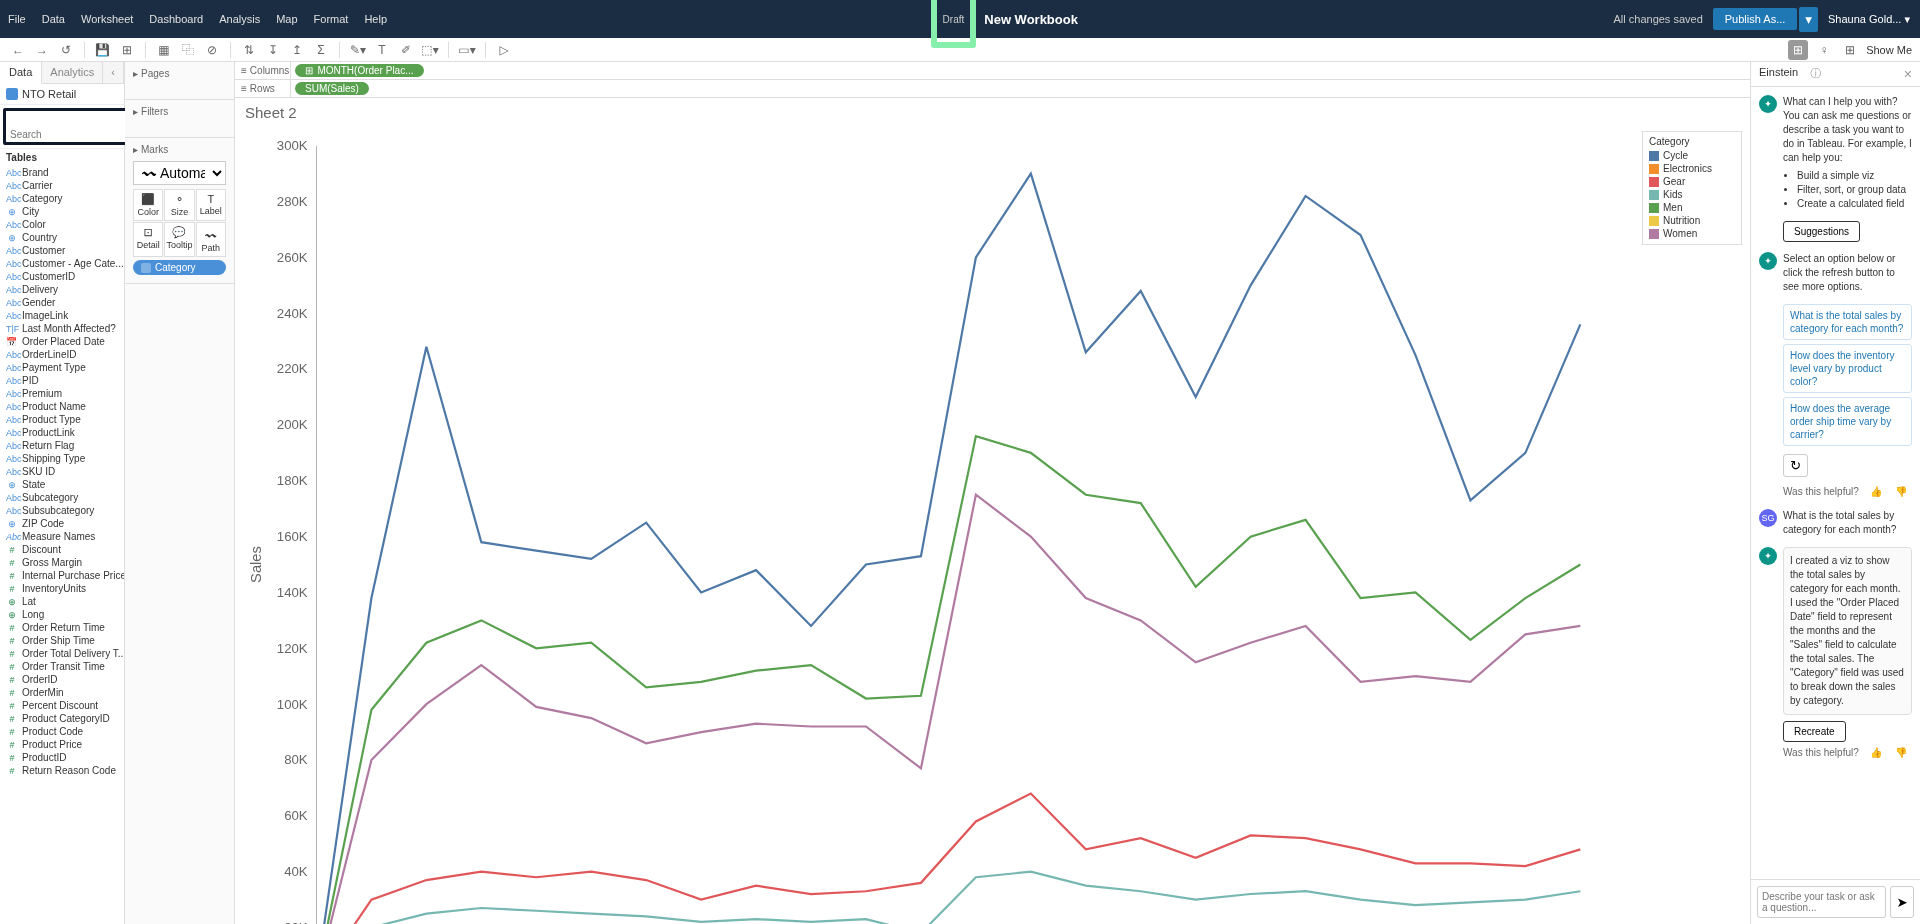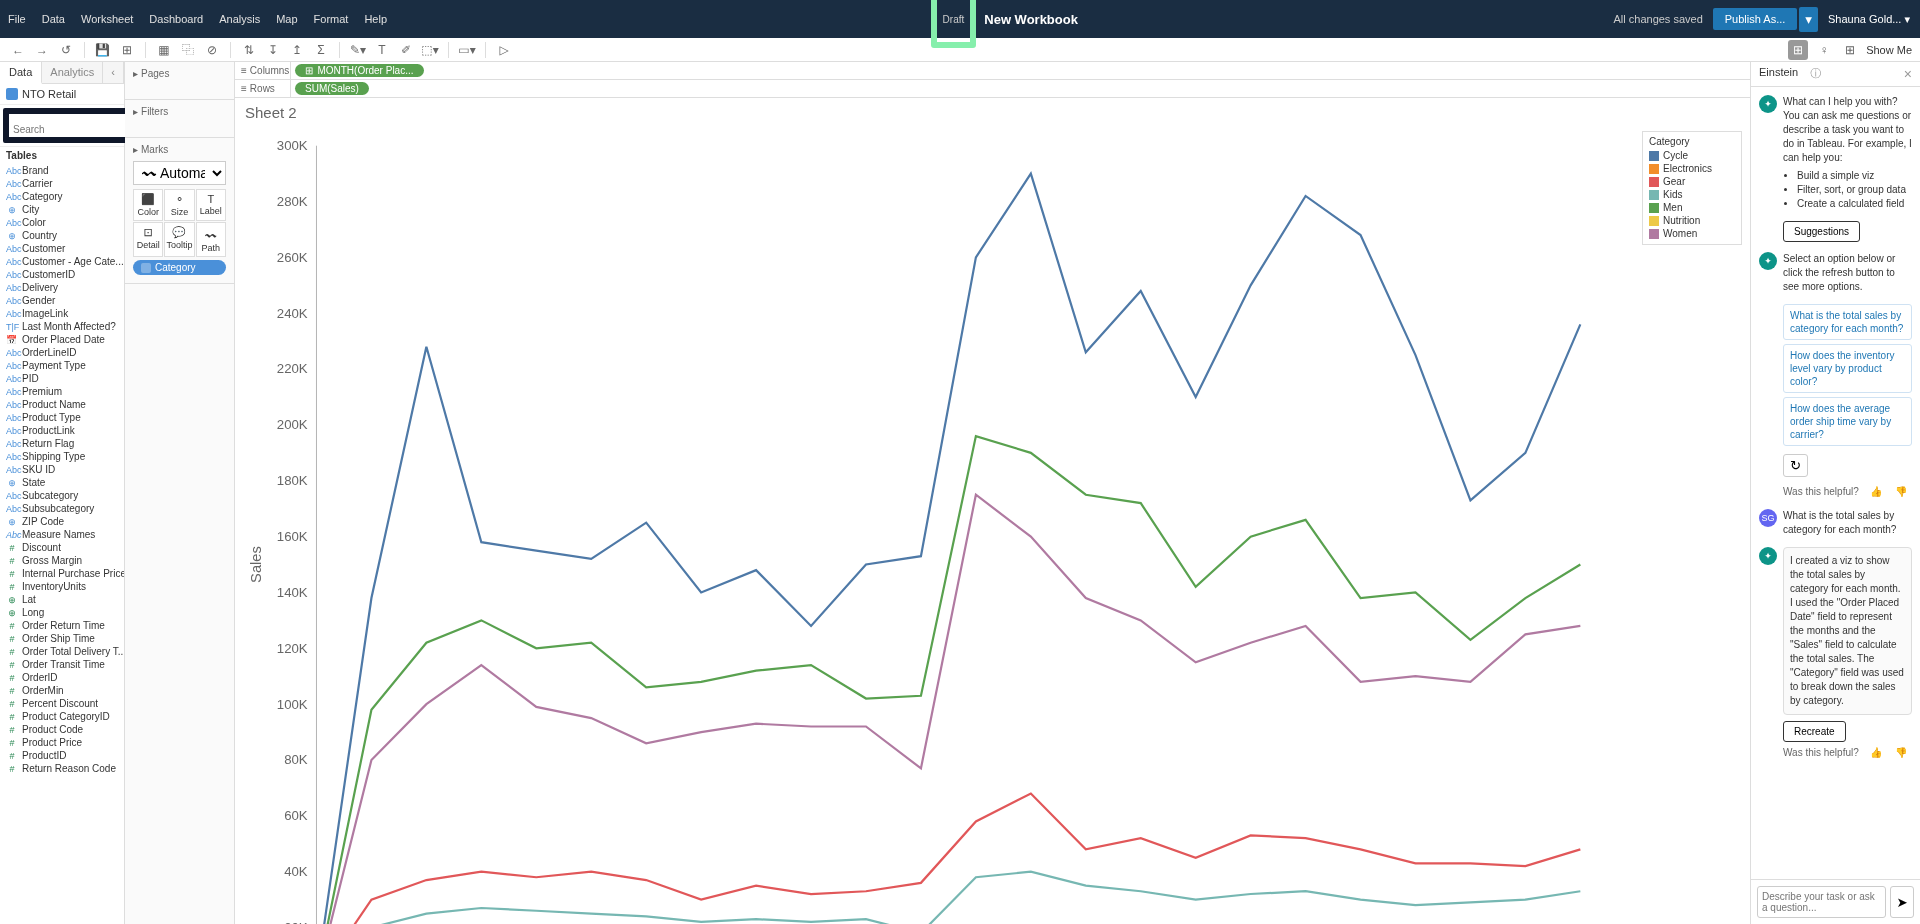--- a/index.html
+++ b/index.html
@@ -21,21 +21,21 @@
 .showme{margin-left:auto;display:flex;align-items:center;gap:6px;font-size:11px;color:#333;cursor:pointer}
 .main{display:flex;height:calc(100vh - 62px)}
 .left-panel{width:125px;border-right:1px solid #ddd;display:flex;flex-direction:column}
 .panel-tabs{display:flex;border-bottom:1px solid #ddd}
 .panel-tab{flex:1;padding:4px 8px;font-size:11px;text-align:center;cursor:pointer;border-right:1px solid #ddd}
 .panel-tab.active{background:#fff;border-bottom:2px solid #fff;margin-bottom:-1px;font-weight:500}
 .panel-tab:not(.active){background:#f5f5f5;color:#888}
 .datasource{padding:4px 6px;display:flex;align-items:center;gap:4px;font-size:11px;border-bottom:1px solid #eee}
 .ds-icon{width:12px;height:12px;background:#4a90d9;border-radius:2px}
 .search-row{display:flex;padding:3px;gap:2px;border-bottom:1px solid #eee}
-.search-input{flex:1;border:6px solid #0f172a;padding:10px 16px 2px 4px;font-size:10px;border-radius:2px}
+.search-input{flex:1;border:3px solid #0f172a;padding:18px 16px 2px 4px;font-size:10px;border-radius:2px}
 .search-btn{width:16px;border:1px solid #ccc;background:#fff;font-size:9px}
 .section-hdr{padding:3px 6px;font-size:10px;font-weight:600;color:#333}
 .field-list{overflow-y:auto;flex:1;scrollbar-width:thin}
 .field{display:flex;align-items:center;padding:1px 6px;gap:4px;font-size:10px;cursor:pointer;white-space:nowrap;overflow:hidden;text-overflow:ellipsis}
 .fld-icon{width:12px;font-size:9px;text-align:center;flex-shrink:0}
 .fld-abc{color:#4a90d9}
 .fld-date{color:#4a90d9}
 .fld-geo{color:#4a90d9}
 .fld-num{color:#2e8b57}
 .fld-tf{color:#4a90d9}

